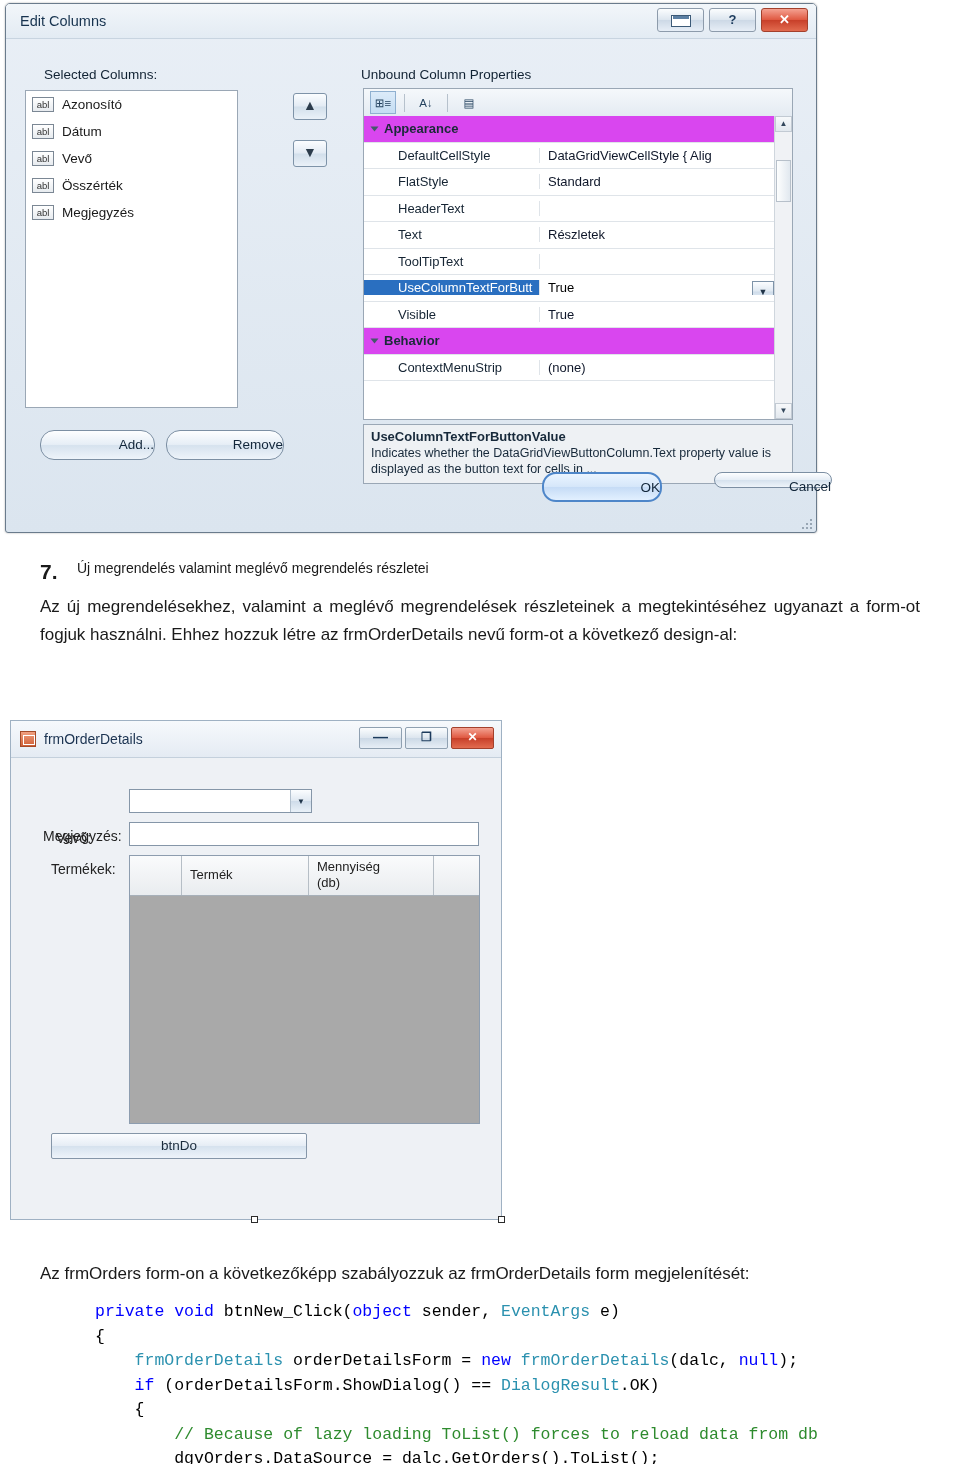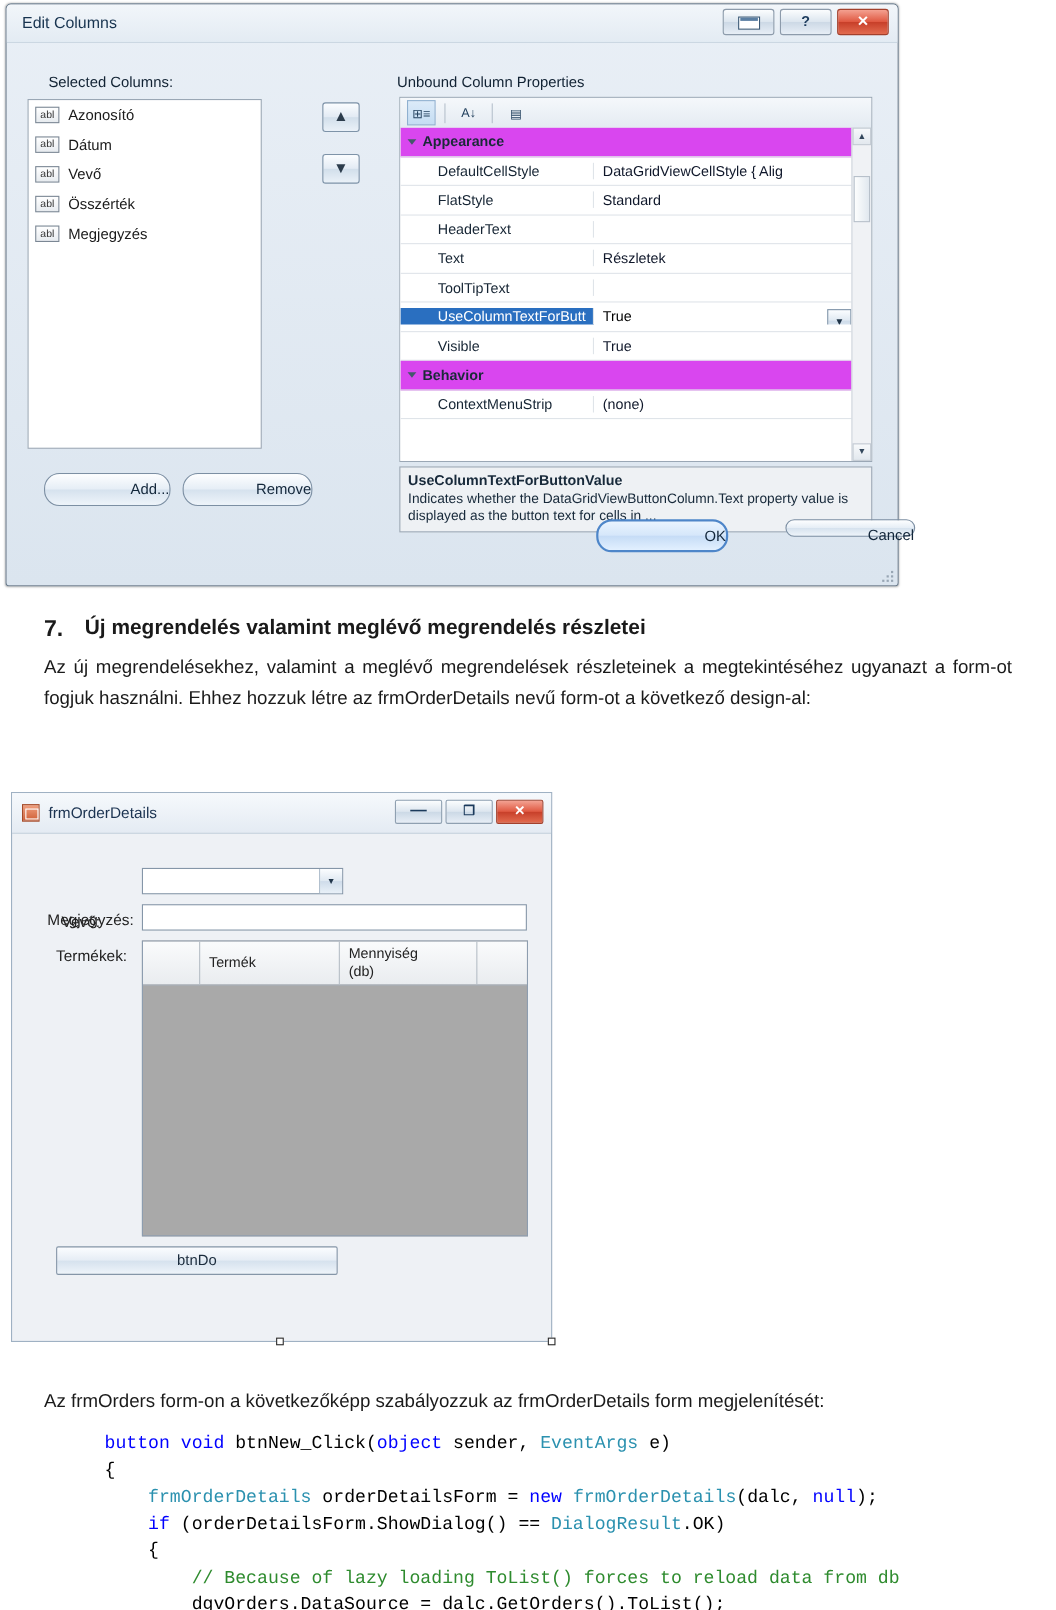--- a/index.html
+++ b/index.html
@@ -325,22 +325,22 @@
   .h-num {
     position: absolute;
     left: 40px; top: 0;
     font-size: 21px;
     font-weight: bold;
     color: #1a1a1a;
   }
   .h-title {
     position: absolute;
     left: 77px; top: 0;
-    font-size: 19px;
-    font-weight: bold;
+    font-size: 14px;
+    font-weight: normal;
     color: #1a1a1a;
   }
   .para {
     position: absolute;
     left: 40px;
     width: 880px;
     font-size: 17px;
     line-height: 28px;
     color: #1a1a1a;
     text-align: justify;
@@ -682,20 +682,20 @@
     </div>
 
     <div class="btn-do">btnDo</div>
 
     <div class="sel-handle" style="left:240px; bottom:-4px;"></div>
     <div class="sel-handle" style="right:-4px; bottom:-4px;"></div>
   </div>
 
   <div class="para para2">Az frmOrders form-on a következőképp szabályozzuk az frmOrderDetails form megjelenítését:</div>
 
-  <div class="code"><span class="k">button</span> <span class="k">void</span> btnNew_Click(<span class="k">object</span> sender, <span class="t">EventArgs</span> e)
+  <div class="code"><span class="k">private</span> <span class="k">void</span> btnNew_Click(<span class="k">object</span> sender, <span class="t">EventArgs</span> e)
 {
     <span class="t">frmOrderDetails</span> orderDetailsForm = <span class="k">new</span> <span class="t">frmOrderDetails</span>(dalc, <span class="k">null</span>);
     <span class="k">if</span> (orderDetailsForm.ShowDialog() == <span class="t">DialogResult</span>.OK)
     {
         <span class="c">// Because of lazy loading ToList() forces to reload data from db</span>
         dgvOrders.DataSource = dalc.GetOrders().ToList();</div>
 </div>
 
 </body></html>

